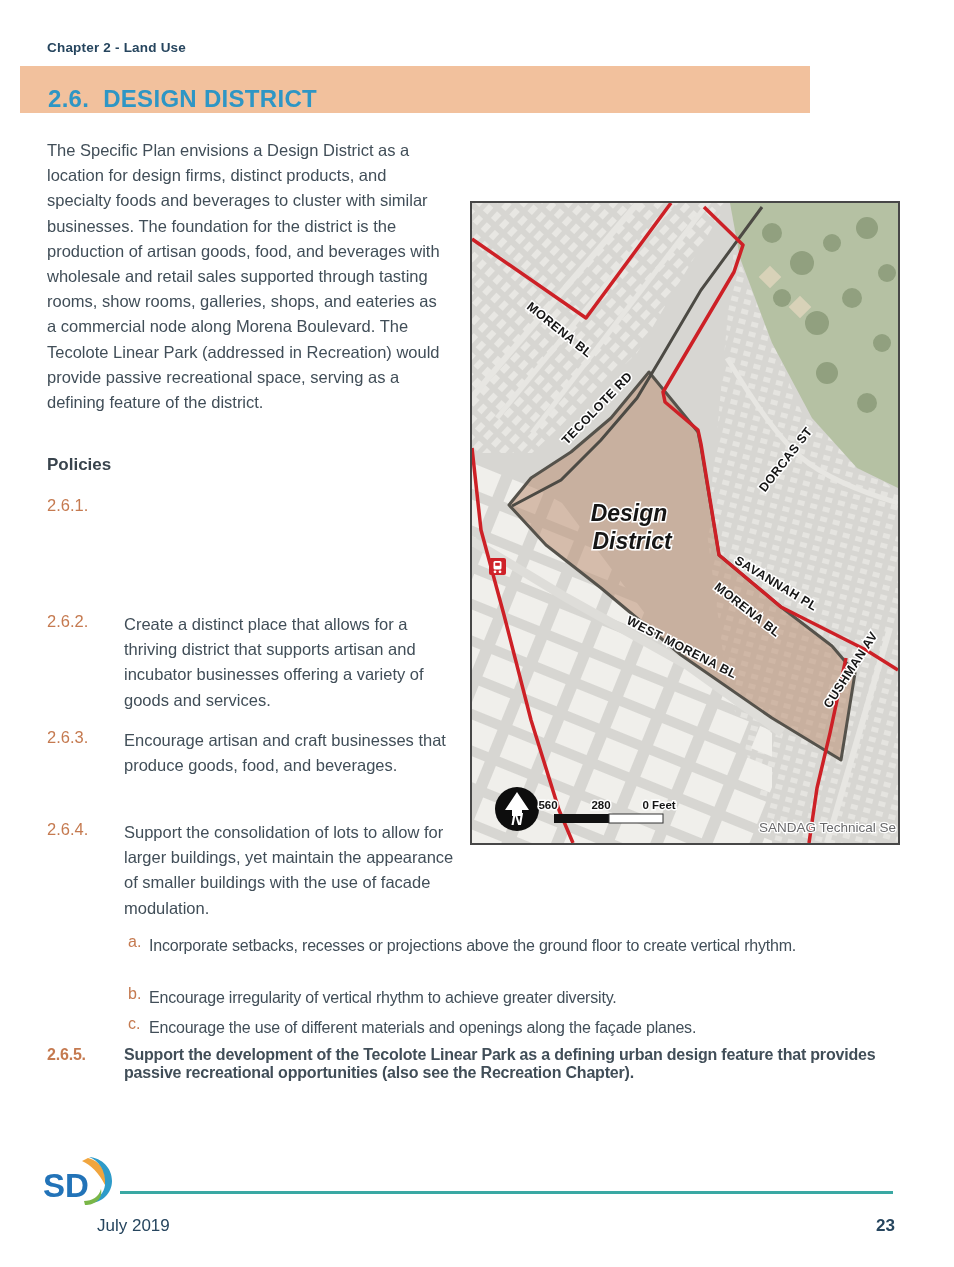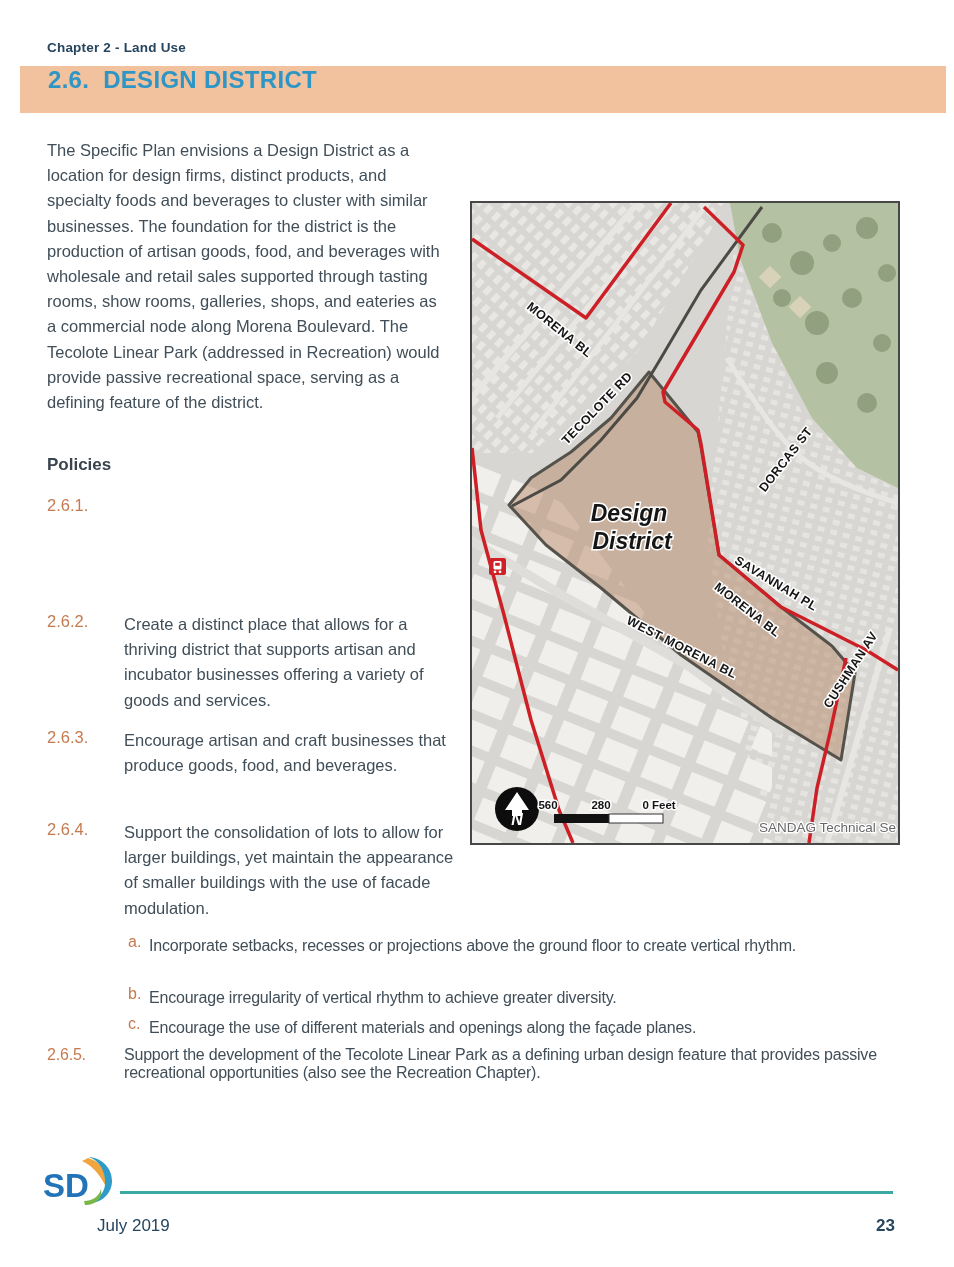--- a/index.html
+++ b/index.html
@@ -1,28 +1,28 @@
 <!DOCTYPE html>
 <html><head>
 <meta charset="utf-8">
 <style>
   html,body{margin:0;padding:0;background:#fff;}
   .page{position:relative;width:954px;height:1267px;background:#ffffff;overflow:hidden;
         font-family:"Liberation Sans",sans-serif;color:#414e58;}
   .abs{position:absolute;}
   .chapter-header{left:47px;top:40px;font-size:13.5px;font-weight:bold;color:#26455e;letter-spacing:.2px;}
-  .banner{left:20px;top:66px;width:926px;height:47px;background:#f2c19d;display:flex;align-items:flex-start;}
+  .banner{left:20px;top:66px;width:790px;height:47px;background:#f2c19d;display:flex;align-items:flex-end;}
   .banner-title{margin-left:28px;font-size:24px;font-weight:bold;color:#2e96c5;letter-spacing:.3px;white-space:pre;}
   .intro{left:47px;top:138px;width:400px;font-size:16.5px;line-height:25.2px;}
   .policies-heading{left:47px;top:455px;font-size:17px;font-weight:bold;color:#39444d;}
   .pol{left:47px;}
   .pol .num{position:absolute;left:0;top:0;color:#c57a50;font-size:16.5px;}
   .pol .txt{margin-left:77px;font-size:16.5px;line-height:25.2px;}
   .pol.narrow{width:420px;}
-  .pol.wide{width:856px;}
+  .pol.wide{width:856px;font-weight:bold;}
   .pol.wide .num{font-size:16px;letter-spacing:-.2px;}
   .pol.wide .txt{font-size:16px;line-height:18px;letter-spacing:-.2px;width:780px;}
   .sub{left:128px;width:790px;}
   .sub .letter{position:absolute;left:0;top:0;color:#c57a50;font-size:16px;}
   .sub .txt{margin-left:21px;font-size:16px;line-height:26px;letter-spacing:-.2px;width:730px;}
   .figure-title{left:473px;top:156px;font-size:19.5px;font-weight:bold;color:#2e96c5;}
   .map-frame{left:470px;top:201px;width:426px;height:640px;border:2px solid #474747;background:#d7d6d2;}
   .footer-rule{left:120px;top:1191px;width:773px;height:3px;background:#3aa8a3;}
   .footer-date{left:97px;top:1216px;font-size:17px;font-weight:normal;color:#26455e;}
   .footer-page{left:858px;top:1216px;width:37px;text-align:right;font-size:17px;font-weight:bold;color:#26455e;}

